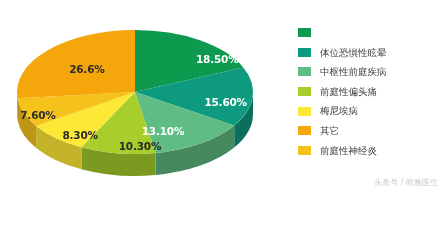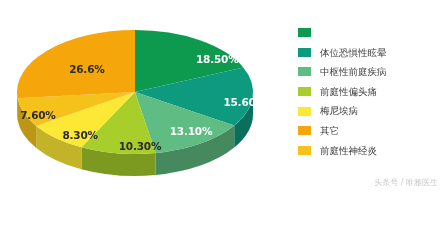--- a/index.html
+++ b/index.html
@@ -112,22 +112,22 @@
       <path d="M 135 92 L 135 30 A 118 62 0 0 1 243.29504583070977 67.3768307806436 Z" fill="#0E9A4E"></path>
       <path d="M 135 92 L 243.29504583070977 67.3768307806436 A 118 62 0 0 1 234.23146071118396 125.54951763186631 Z" fill="#0E9A7F"></path>
       <path d="M 135 92 L 234.23146071118396 125.54951763186631 A 118 62 0 0 1 155.65272095908256 153.04298874081073 Z" fill="#5FBC82"></path>
       <path d="M 135 92 L 155.65272095908256 153.04298874081073 A 118 62 0 0 1 81.42912103073354 147.24240449967883 Z" fill="#A8CE2B"></path>
       <path d="M 135 92 L 81.42912103073354 147.24240449967883 A 118 62 0 0 1 36.171691275027314 125.8764494975247 Z" fill="#FCE835"></path>
       <path d="M 135 92 L 36.171691275027314 125.8764494975247 A 118 62 0 0 1 17.595779996206588 98.22242632077536 Z" fill="#F5C21C"></path>
       <path d="M 135 92 L 17.595779996206588 98.22242632077536 A 118 62 0 0 1 134.99999999999997 30 Z" fill="#F5A60A"></path>
     </svg>
   <div id="slice-labels">
       <div class="slice-label lbl-light" style="left: 171.279px; top: 58.9808px; transform: translate(-50%, -50%); margin-left: 46px;">18.50%</div>
-      <div class="slice-label lbl-light" style="left: 225.677px; top: 101.642px; transform: translate(-50%, -50%); margin-left: 19px;">15.60%</div>
-      <div class="slice-label lbl-light" style="left: 191px; top: 130.963px; transform: translate(-50%, -50%);">13.10%</div>
+      <div class="slice-label lbl-light" style="left: 225.677px; top: 101.642px; transform: translate(-50%, -50%);">15.60%</div>
+      <div class="slice-label lbl-light" style="left: 163px; top: 130.963px; transform: translate(-50%, -50%);">13.10%</div>
       <div class="slice-label lbl-dark" style="left: 140px; top: 137.569px; transform: translate(-50%, -50%);">10.30%</div>
       <div class="slice-label lbl-dark" style="left: 80.1034px; top: 126.593px; transform: translate(-50%, -50%);">8.30%</div>
       <div class="slice-label lbl-dark" style="left: 37.9817px; top: 106.508px; transform: translate(-50%, -50%);">7.60%</div>
       <div class="slice-label lbl-dark" style="left: 86.861px; top: 61.1296px; transform: translate(-50%, -50%);">26.6%</div>
     </div>
 </div>
 
 <div id="legend">
     <div class="legend-row">
       <div class="legend-swatch" style="background: rgb(14, 154, 78);"></div>

